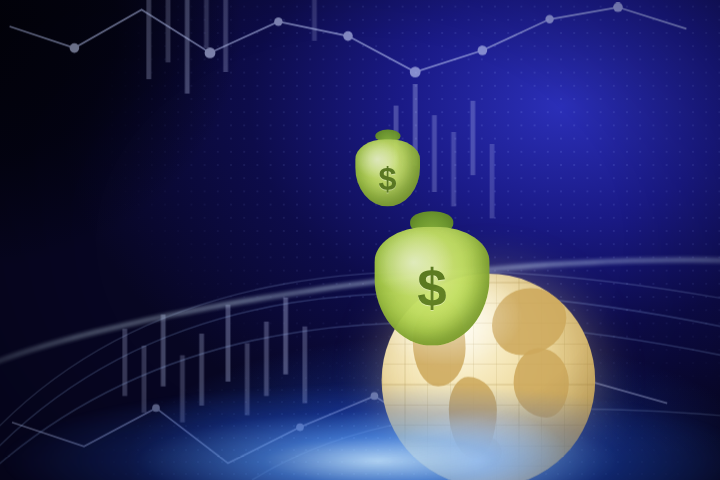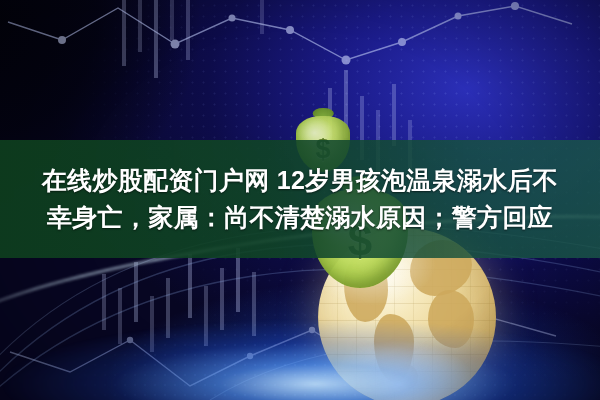--- a/index.html
+++ b/index.html
@@ -214,18 +214,14 @@
   </div>
 
   <div class="bag" style="left:312px; top:176px; width:96px; height:112px; opacity:.97;">
     <div class="knot"></div>
     <div class="body"></div>
     <div class="sym" style="top:40px; font-size:44px;">$</div>
   </div>
 
   <div class="layer bg-vignette"></div>
 
-  <div class="band" style="top:140px; height:118px;">
-    <div class="headline hl1">在线炒股配资门户网 12岁男孩泡温泉溺水后不</div>
-    <div class="headline hl2">幸身亡，家属：尚不清楚溺水原因；警方回应</div>
-  </div>
 
 </div>
 
 </body></html>

